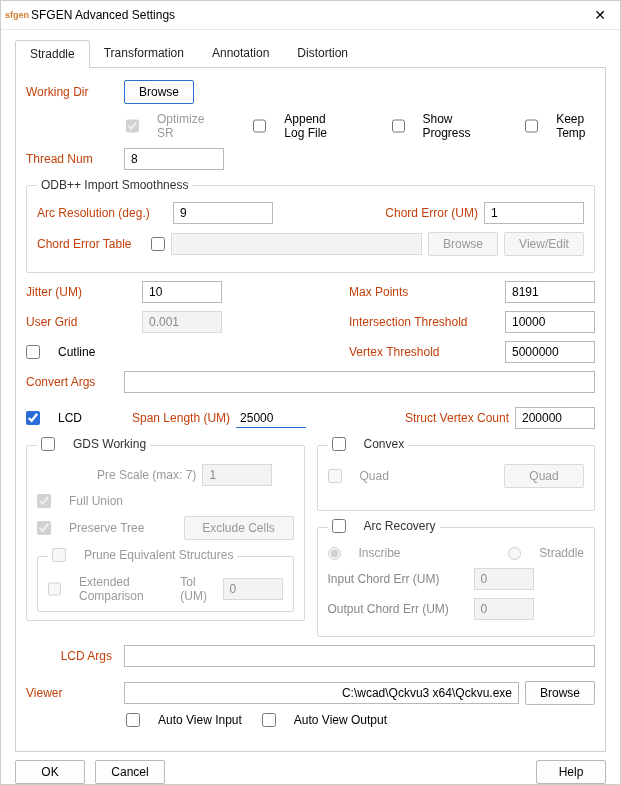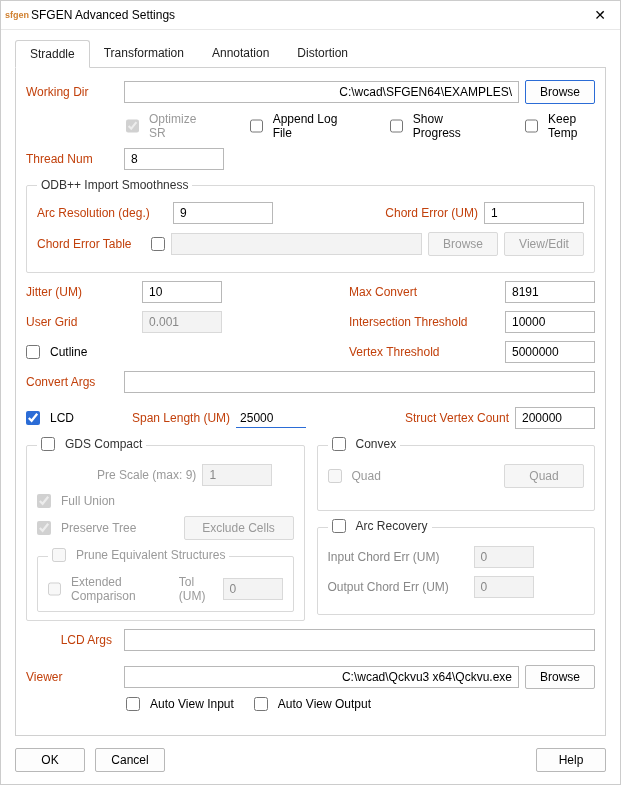--- a/index.html
+++ b/index.html
@@ -58,21 +58,21 @@
     padding: 0 14px;
     border: 1px solid #b8b8b8;
     background: #fdfdfd;
     font-size: 12px;
     cursor: pointer;
     border-radius: 2px;
   }
   .btn:disabled { color: #999; background:#f6f6f6; border-color:#d9d9d9; cursor:default;}
   .btn.primary-out { border-color: #2b6cd6; color:#000; }
   .chk { width: 14px; height: 14px; accent-color: #2b6cd6; }
-  .chk-label { display: inline-flex; align-items: center; gap: 10px; font-size: 12px; }
+  .chk-label { display: inline-flex; align-items: center; gap: 18px; font-size: 12px; }
   .chk-label.dis { color: #9a9a9a; }
   fieldset.group {
     border: 1px solid #d9d9d9;
     border-radius: 2px;
     padding: 10px 10px 8px 10px;
     margin-bottom: 8px;
   }
   fieldset.group > legend { font-size: 12px; padding: 0 4px; color:#333;}
   .two-col { display: flex; gap: 12px; }
   .col { flex: 1; }
@@ -100,21 +100,20 @@
       <div class="tab active">Straddle</div>
       <div class="tab">Transformation</div>
       <div class="tab">Annotation</div>
       <div class="tab">Distortion</div>
     </div>
 
     <div class="panel">
 
       <div class="row">
         <span class="lbl" style="width:92px">Working Dir</span>
-        <input type="text" class="field ralign" style="flex: 1 1 0%;" value="C:\wcad\SFGEN64\EXAMPLES\">
         <button class="btn primary-out" style="width:70px">Browse</button>
       </div>
 
       <div class="row" style="padding-left:100px; gap:24px;">
         <label class="chk-label dis">
             <input type="checkbox" class="chk" checked="" disabled="" style="">
             <span>Optimize SR</span>
           </label>
         <div class="spacer"></div>
         <label class="chk-label">
@@ -154,21 +153,21 @@
           <button class="btn" disabled="" style="width:70px">Browse</button>
           <button class="btn" disabled="" style="width:80px">View/Edit</button>
         </div>
       </fieldset>
 
 
       <div class="row">
         <span class="lbl" style="width:110px">Jitter (UM)</span>
         <input type="text" class="field" style="width: 80px;" value="10">
         <div class="spacer"></div>
-        <span class="lbl" style="width:150px">Max Convert</span>
+        <span class="lbl" style="width:150px">Max Points</span>
         <input type="text" class="field" style="width: 90px;" value="8191">
       </div>
       <div class="row">
         <span class="lbl" style="width:110px">User Grid</span>
         <input type="text" class="field dis" style="width: 80px;" disabled="" value="0.001">
         <div class="spacer"></div>
         <span class="lbl" style="width:150px">Intersection Threshold</span>
         <input type="text" class="field" style="width: 90px;" value="10000">
       </div>
       <div class="row">
@@ -195,24 +194,24 @@
         <div class="spacer"></div>
         <span class="lbl">Struct Vertex Count</span>
         <input type="text" class="field" style="width: 80px;" value="200000">
       </div>
 
       <div class="two-col">
         <div class="col">
           <fieldset class="group">
             <legend><label class="chk-label">
                   <input type="checkbox" class="chk" style="">
-                  <span>GDS Compact</span>
+                  <span>GDS Working</span>
                 </label></legend>
             <div class="row" style="padding-left:60px;">
-              <span class="lbl dis" style="color:#9a9a9a">Pre Scale (max: 9)</span>
+              <span class="lbl dis" style="color:#9a9a9a">Pre Scale (max: 7)</span>
               <input type="text" class="field dis" style="width: 70px;" disabled="" value="1">
             </div>
             <div class="row">
                 <label class="chk-label dis">
                   <input type="checkbox" class="chk" checked="" disabled="" style="">
                   <span>Full Union</span>
                 </label>
               </div>
             <div class="row">
               <label class="chk-label dis">
@@ -252,20 +251,31 @@
               <div class="spacer"></div>
               <button class="btn" disabled="" style="width:80px">Quad</button>
             </div>
           </fieldset>
           <fieldset class="group">
             <legend><label class="chk-label">
                   <input type="checkbox" class="chk" style="">
                   <span>Arc Recovery</span>
                 </label></legend>
             <div class="row">
+              <label class="chk-label dis">
+                  <input type="radio" class="radio" checked="" disabled="" style="">
+                  <span>Inscribe</span>
+                </label>
+              <div class="spacer"></div>
+              <label class="chk-label dis">
+                  <input type="radio" class="radio" disabled="" style="">
+                  <span>Straddle</span>
+                </label>
+            </div>
+            <div class="row">
               <span class="lbl" style="width:140px;color:#888">Input Chord Err (UM)</span>
               <input type="text" class="field dis" style="width: 60px;" disabled="" value="0">
             </div>
             <div class="row" style="margin-bottom:8px">
               <span class="lbl" style="width:140px;color:#888">Output Chord Err (UM)</span>
               <input type="text" class="field dis" style="width: 60px;" disabled="" value="0">
             </div>
           </fieldset>
         </div>
       </div>

